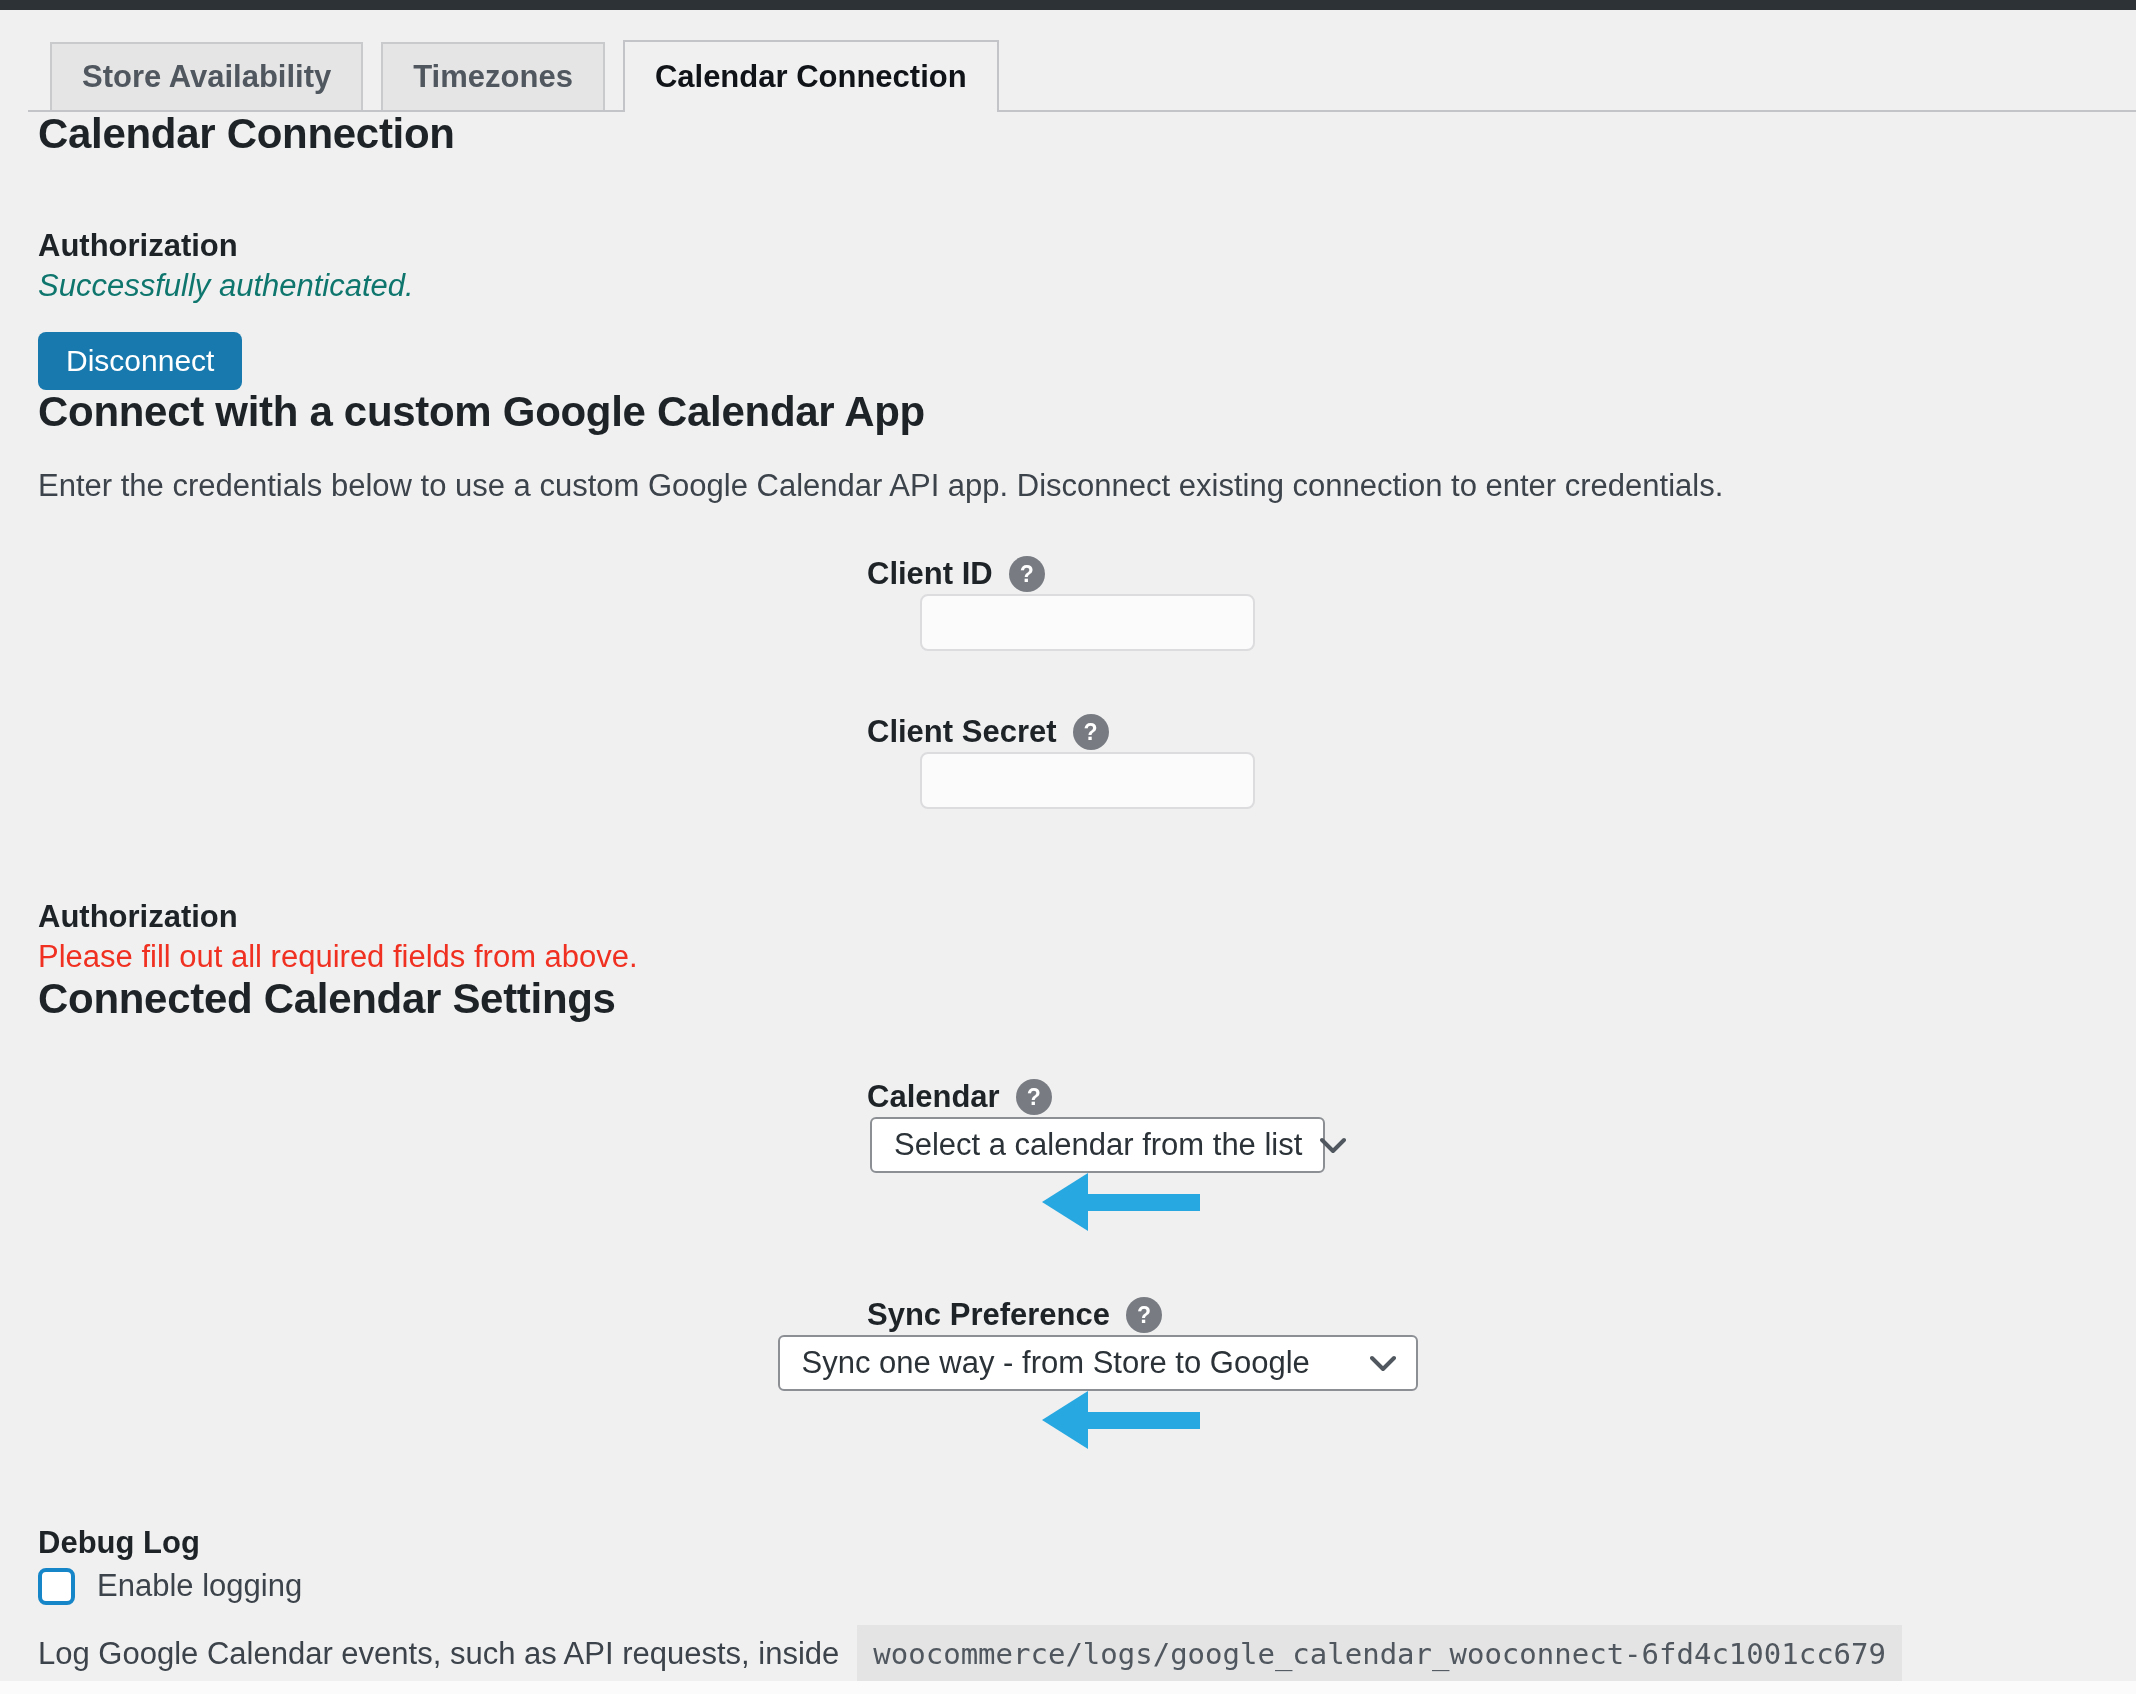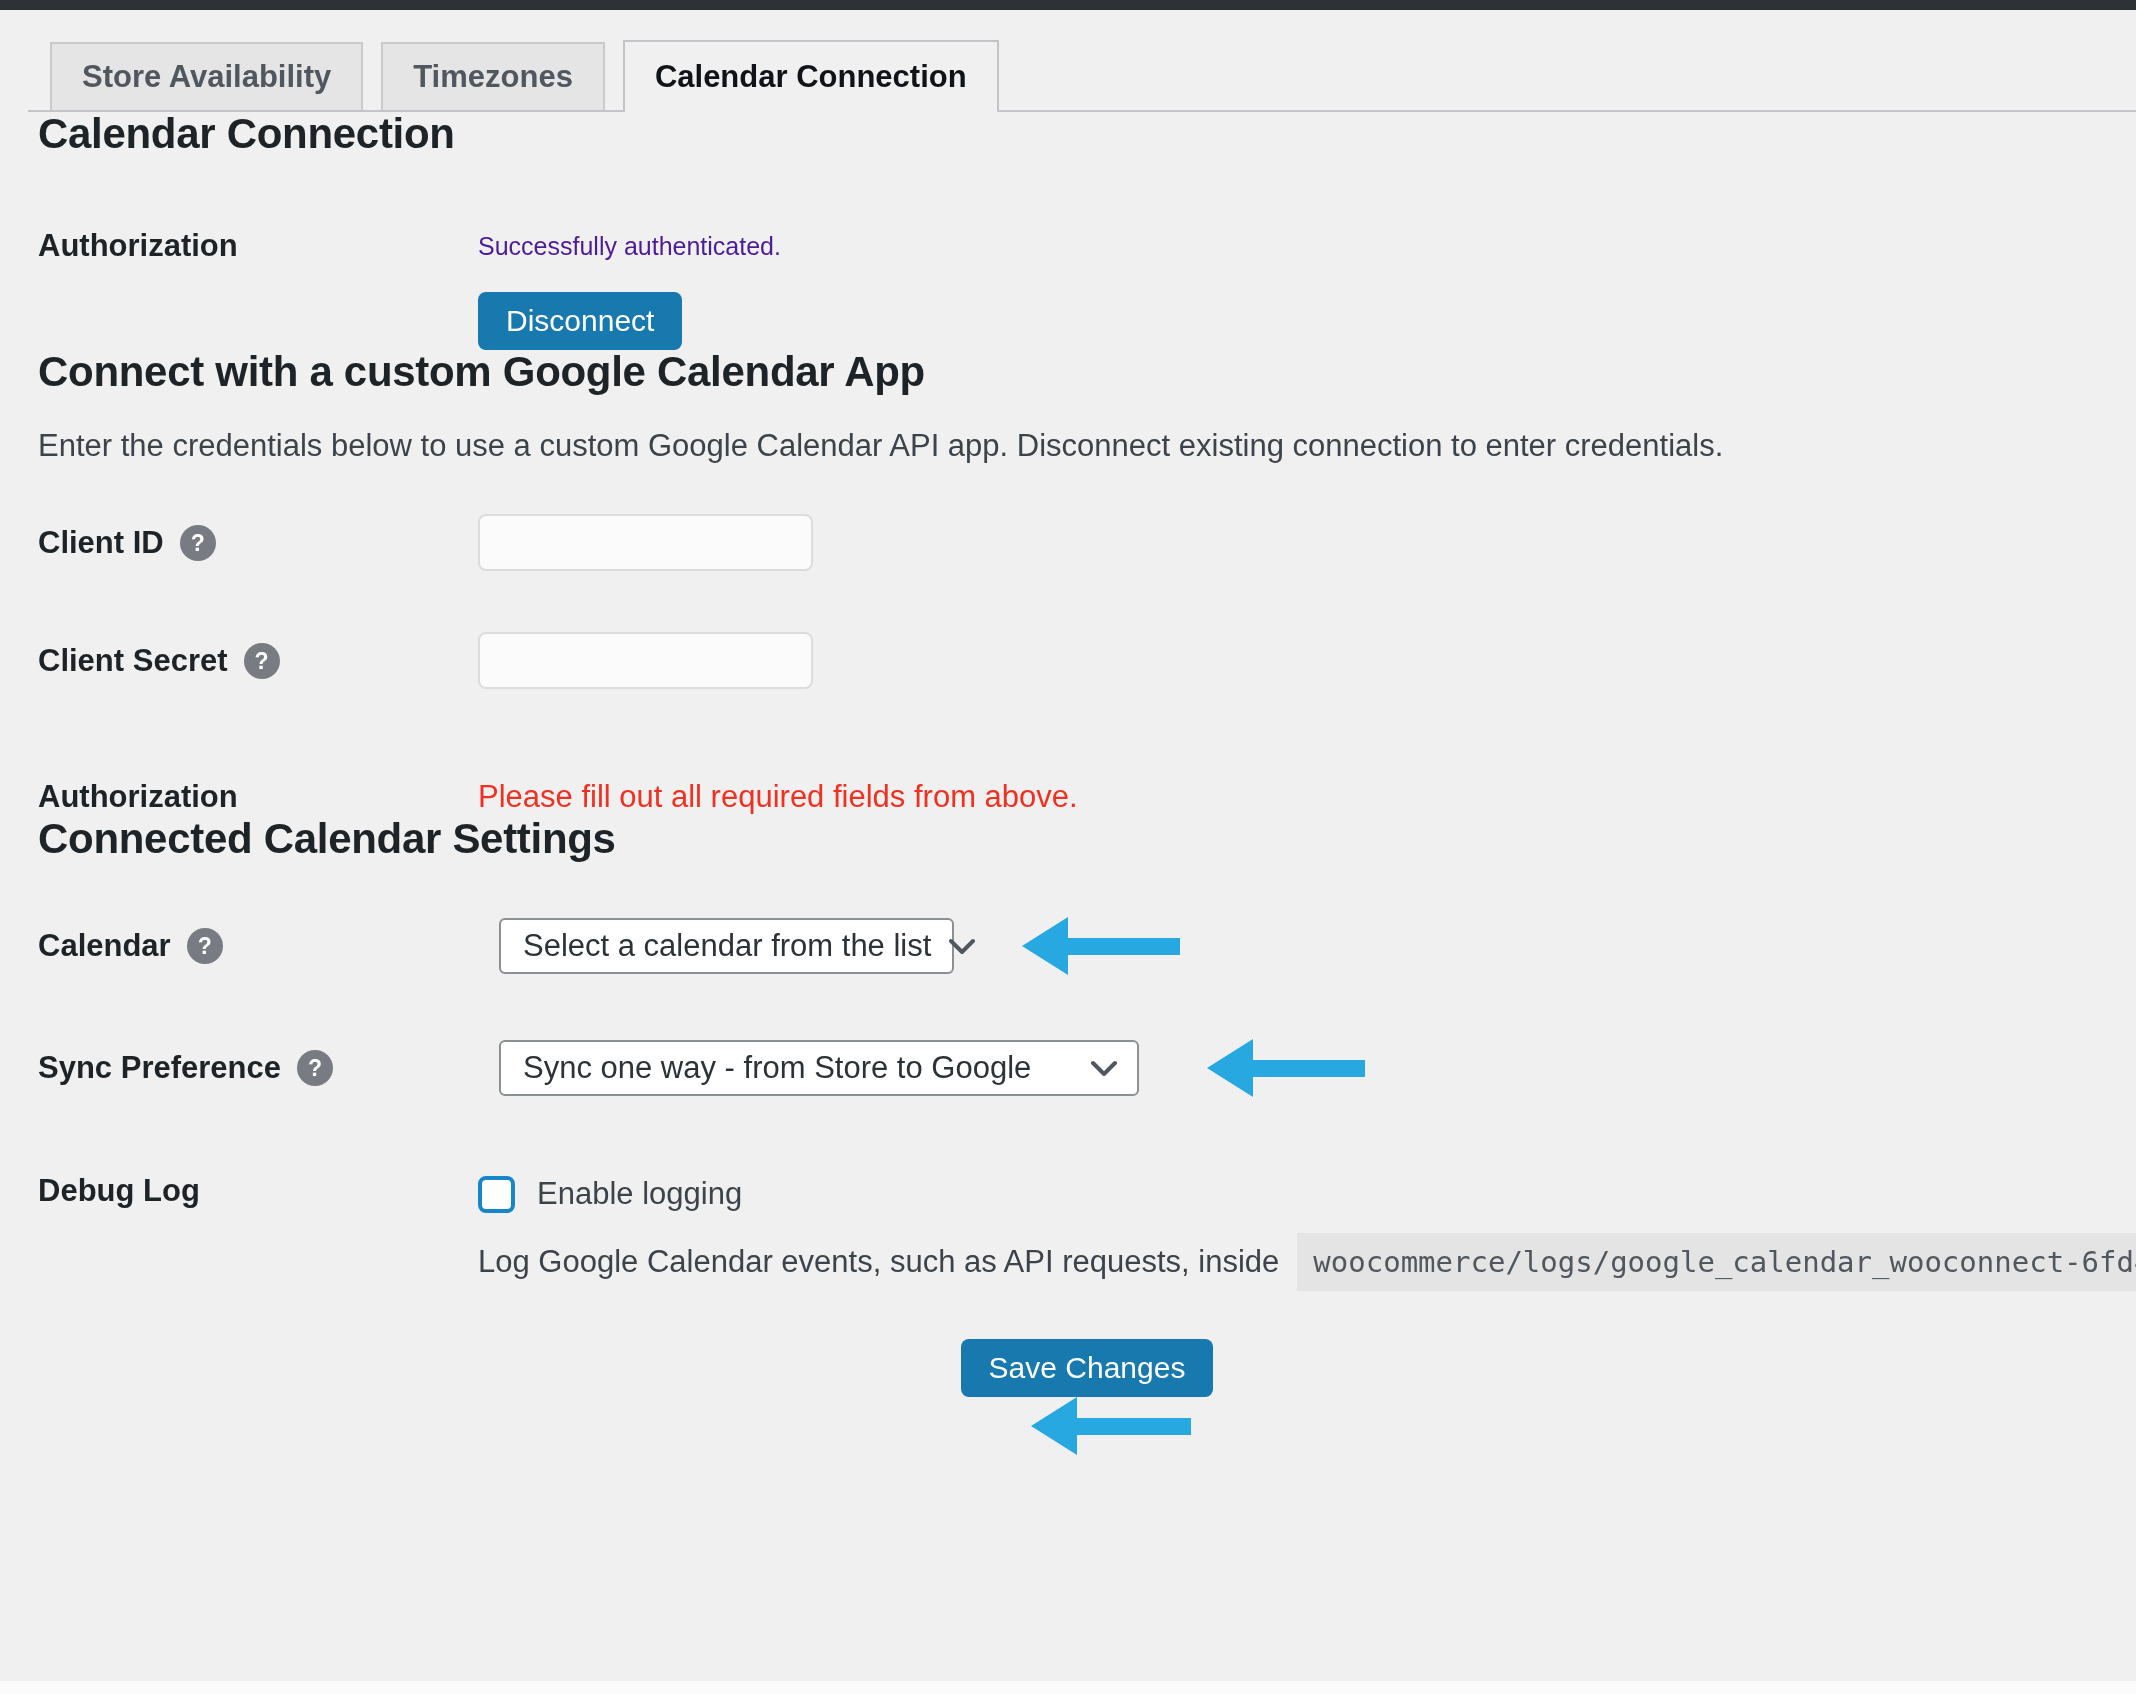--- a/index.html
+++ b/index.html
@@ -51,38 +51,38 @@
   }
   .h-main { margin-top:38px; }
   .h-custom { margin-top:104px; }
   .h-connected { margin-top:54px; }
   p.desc {
     font-size:31px; line-height:36px; color:#3c434a;
     margin:28px 0 0 0;
   }
   p.desc-custom { margin-top:34px; }
 
-  .form-row { display:flex; align-items:center; }
+  .form-row { display:flex; align-items:center;flex-direction:column; }
   .form-row.top-align { align-items:flex-start; }
   .form-label {
     width:440px; flex-shrink:0;
     font-size:31px; font-weight:700; color:#1d2327;
     display:flex; align-items:center; gap:16px;
     line-height:40px;
   }
   .help-icon {
     width:36px; height:36px; border-radius:50%;
     background:#787c82; color:#ffffff;
     font-size:23px; font-weight:700;
     display:inline-flex; align-items:center; justify-content:center;
     flex-shrink:0;
   }
 
   .row-auth1 { margin-top:70px; }
-  .status-text { font-size:25px; line-height:40px; color:#4c1d95; }
+  .status-text { font-size:31px; line-height:40px; color:#0f766e;font-style:italic; }
   .btn {
     background:#1779ad; color:#ffffff;
     border:none; border-radius:8px;
     font-family:"Liberation Sans", sans-serif;
     font-size:30px; font-weight:400;
     height:58px; padding:0 28px;
     display:inline-flex; align-items:center; justify-content:center;
     cursor:pointer;
   }
   .btn-disconnect { margin-top:26px; }

